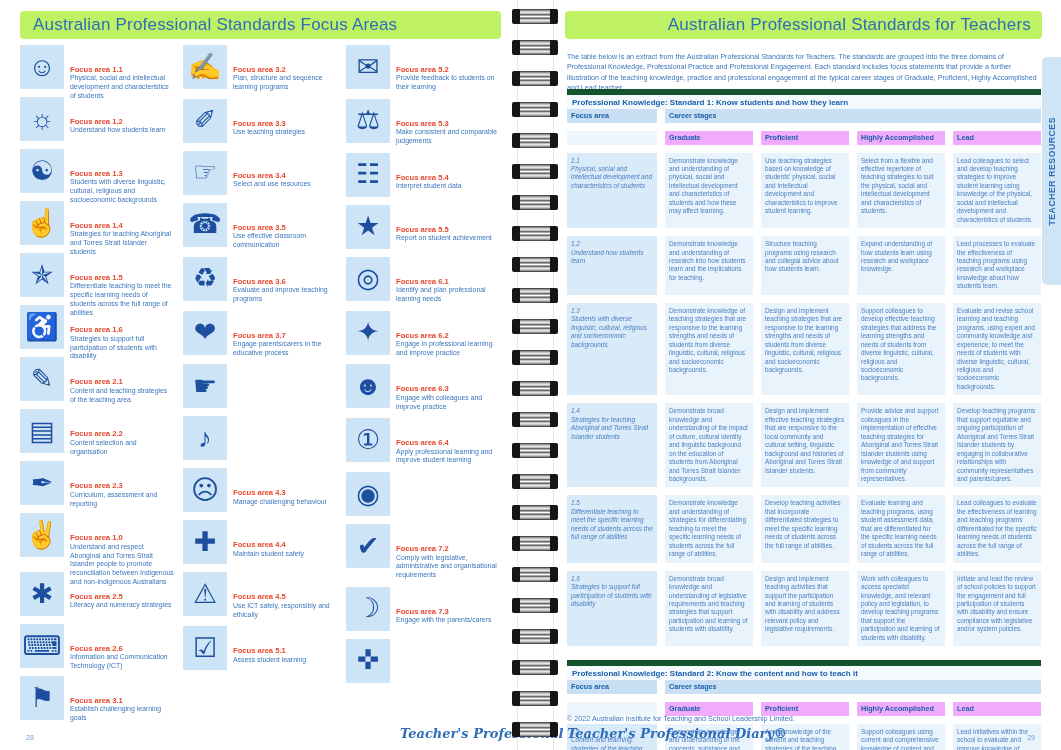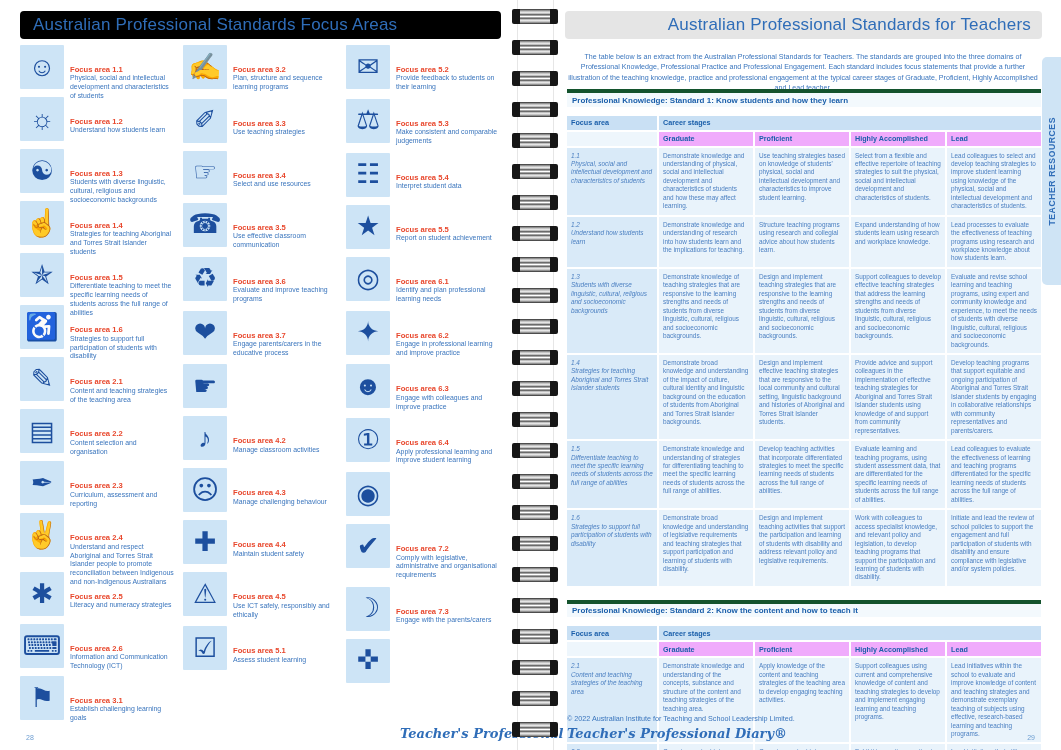--- a/index.html
+++ b/index.html
@@ -1,20 +1,20 @@
 <!DOCTYPE html>
 <html><head>
 <meta charset="utf-8">
 <style>
   html,body{margin:0;padding:0;background:#ffffff;}
   .spread{position:relative;width:1061px;height:750px;background:#ffffff;overflow:hidden;
           font-family:"Liberation Sans",sans-serif;color:#3a75bd;}
 
   
-  .lp-title-bar{position:absolute;left:20px;top:11px;width:481px;height:28px;background:#000000;
+  .lp-title-bar{position:absolute;left:20px;top:11px;width:481px;height:28px;background:#bef264;
                 border-radius:4px;display:flex;align-items:center;padding-left:13px;box-sizing:border-box;}
   .lp-title-bar h1{margin:0;font-size:17px;font-weight:normal;color:#2f6db8;letter-spacing:.2px;}
   .lp-columns{position:absolute;left:20px;top:45px;width:482px;bottom:22px;display:flex;gap:7px;overflow:hidden;}
   .lp-col{width:156px;display:flex;flex-direction:column;}
   .fa-item{display:flex;gap:6px;margin-bottom:7px;min-height:45px;}
   .fa-icon{flex:0 0 44px;width:44px;height:44px;background:#cde4f6;color:#1d4f9e;font-size:27px;
            display:flex;align-items:center;justify-content:center;line-height:1;border-radius:1px;}
   .fa-text{width:104px;margin-top:20px;}
   .fa-label{color:#e8472c;font-weight:bold;font-size:7.6px;line-height:1.25;}
   .fa-desc{color:#3a75bd;font-size:6.9px;line-height:1.26;}
@@ -23,30 +23,30 @@
   .lp-brand{position:absolute;left:400px;bottom:9px;}
 
   
   .page-edge{position:absolute;top:0;bottom:0;width:1px;background:#e6e6e6;}
   .binding{position:absolute;left:506px;top:0;width:58px;height:750px;padding-top:9px;box-sizing:border-box;}
   .wire-loop{width:46px;height:15px;margin:0 auto 16px auto;box-sizing:border-box;border-radius:2px;
              border-left:8px solid #161616;border-right:8px solid #161616;
              background:linear-gradient(180deg,#2b2b2b 0%,#b9b9b9 14%,#f2f2f2 26%,#5a5a5a 38%,#ffffff 50%,#5a5a5a 62%,#f2f2f2 74%,#b9b9b9 86%,#2b2b2b 100%);}
 
   
-  .rp-title-bar{position:absolute;left:565px;top:11px;width:477px;height:28px;background:#e5e5e5;
+  .rp-title-bar{position:absolute;left:565px;top:11px;width:477px;height:28px;background:#bef264;
                 border-radius:4px;display:flex;align-items:center;justify-content:flex-end;
                 padding-right:11px;box-sizing:border-box;}
   .rp-title-bar h1{margin:0;font-size:17px;font-weight:normal;color:#2f6db8;letter-spacing:.2px;}
-  .rp-intro{position:absolute;left:567px;top:45px;width:472px;font-size:7.1px;line-height:1.45;color:#3a75bd;text-align:center;}
+  .rp-intro{position:absolute;left:567px;top:45px;width:472px;font-size:7.1px;line-height:1.45;color:#3a75bd;}
   .rp-tables{position:absolute;left:567px;top:89px;width:474px;}
   .std-tbl{margin-bottom:14px;}
-  .tbl-title{border-top:4px solid #14532d;background:#f3f9fd;color:#1b5faa;font-weight:bold;
+  .tbl-title{border-top:6px solid #14532d;background:#f3f9fd;color:#1b5faa;font-weight:bold;
              font-size:8px;padding:2.5px 5px 2px 5px;}
-  .tbl-grid{display:grid;grid-template-columns:90px repeat(4,1fr);gap:2px;margin-top:9px;}
+  .tbl-grid{display:grid;grid-template-columns:90px repeat(4,1fr);gap:8px;margin-top:0;}
   .hdr-cell{background:#c9e0f4;color:#1b5faa;font-weight:bold;font-size:7.2px;padding:2.5px 4px;}
   .hdr-span{grid-column:2 / span 4;}
   .stage-cell{background:#f0abfc;color:#1b5faa;font-weight:bold;font-size:7.2px;padding:2.5px 4px;}
   .stage-empty{background:#eef6fc;}
   .focus-cell{background:#d9eaf8;color:#4a7fc1;font-size:6.4px;line-height:1.32;font-style:italic;padding:4px;}
   .data-cell{background:#e9f3fb;color:#4a7fc1;font-size:6.4px;line-height:1.32;padding:4px;}
   .rp-copyright{position:absolute;left:567px;bottom:27px;font-size:7.2px;color:#3a75bd;margin-top:8px;}
   .rp-brand{position:absolute;left:567px;bottom:9px;}
   .rp-footer-num{position:absolute;right:26px;bottom:9px;font-size:7px;color:#6f9fd2;}
 
@@ -125,21 +125,21 @@
         <div class="fa-item">
           <div class="fa-icon">✒</div>
           <div class="fa-text">
             <div class="fa-label">Focus area 2.3</div>
             <div class="fa-desc">Curriculum, assessment and reporting</div>
           </div>
         </div>
         <div class="fa-item">
           <div class="fa-icon">✌</div>
           <div class="fa-text">
-            <div class="fa-label">Focus area 2.4</div>
+            <div class="fa-label">Focus area 1.0</div>
             <div class="fa-desc">Understand and respect Aboriginal and Torres Strait Islander people to promote reconciliation between Indigenous and non-Indigenous Australians</div>
           </div>
         </div>
         <div class="fa-item">
           <div class="fa-icon">✱</div>
           <div class="fa-text">
             <div class="fa-label">Focus area 2.5</div>
             <div class="fa-desc">Literacy and numeracy strategies</div>
           </div>
         </div>
@@ -199,24 +199,20 @@
           <div class="fa-text">
             <div class="fa-label">Focus area 3.7</div>
             <div class="fa-desc">Engage parents/carers in the educative process</div>
           </div>
         </div>
         <div class="fa-item">
           <div class="fa-icon">☛</div>
         </div>
         <div class="fa-item">
           <div class="fa-icon">♪</div>
-          <div class="fa-text">
-            <div class="fa-label">Focus area 4.2</div>
-            <div class="fa-desc">Manage classroom activities</div>
-          </div>
         </div>
         <div class="fa-item">
           <div class="fa-icon">☹</div>
           <div class="fa-text">
             <div class="fa-label">Focus area 4.3</div>
             <div class="fa-desc">Manage challenging behaviour</div>
           </div>
         </div>
         <div class="fa-item">
           <div class="fa-icon">✚</div>

